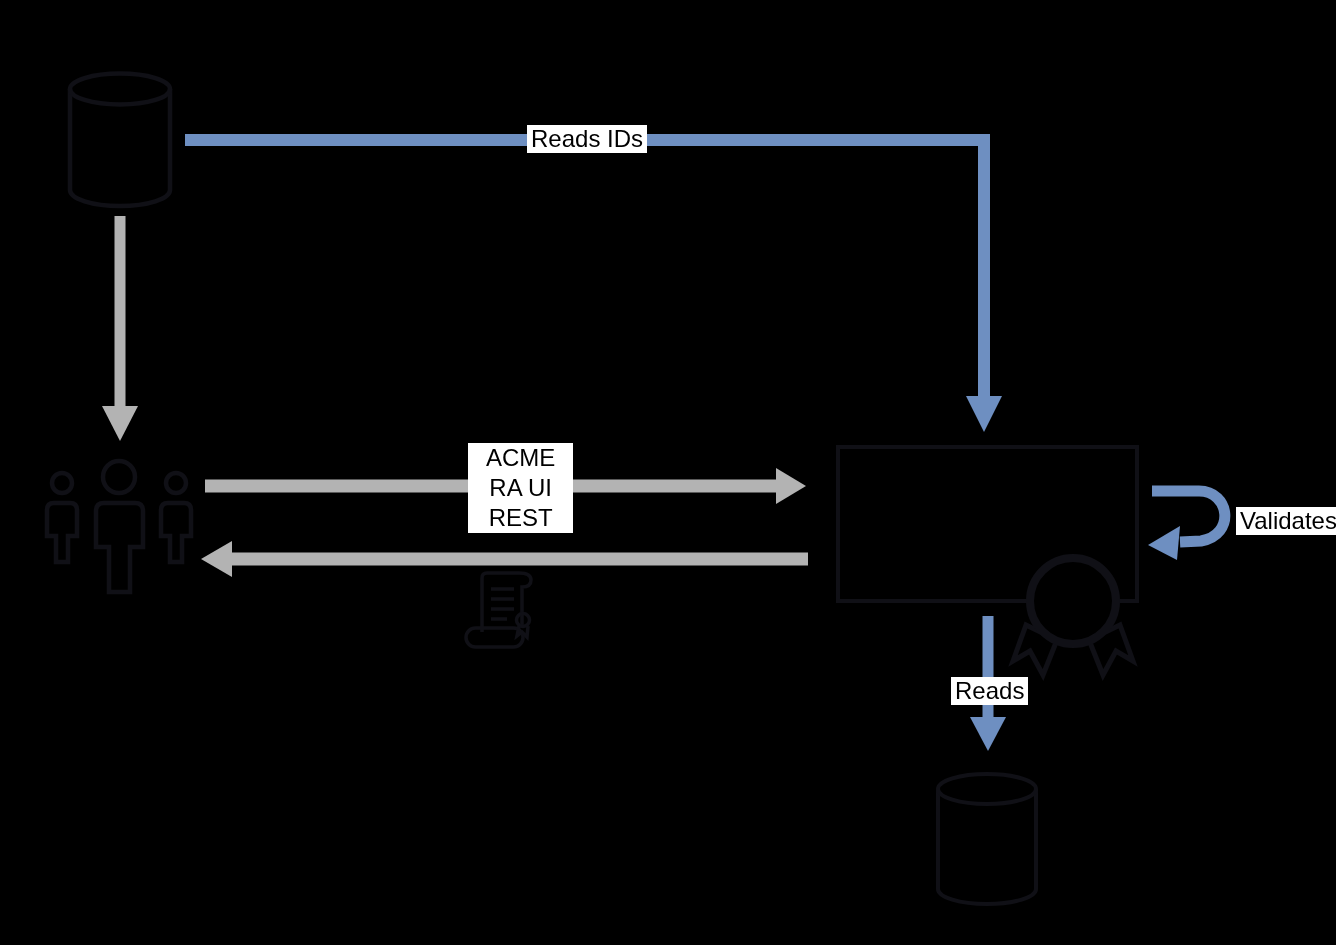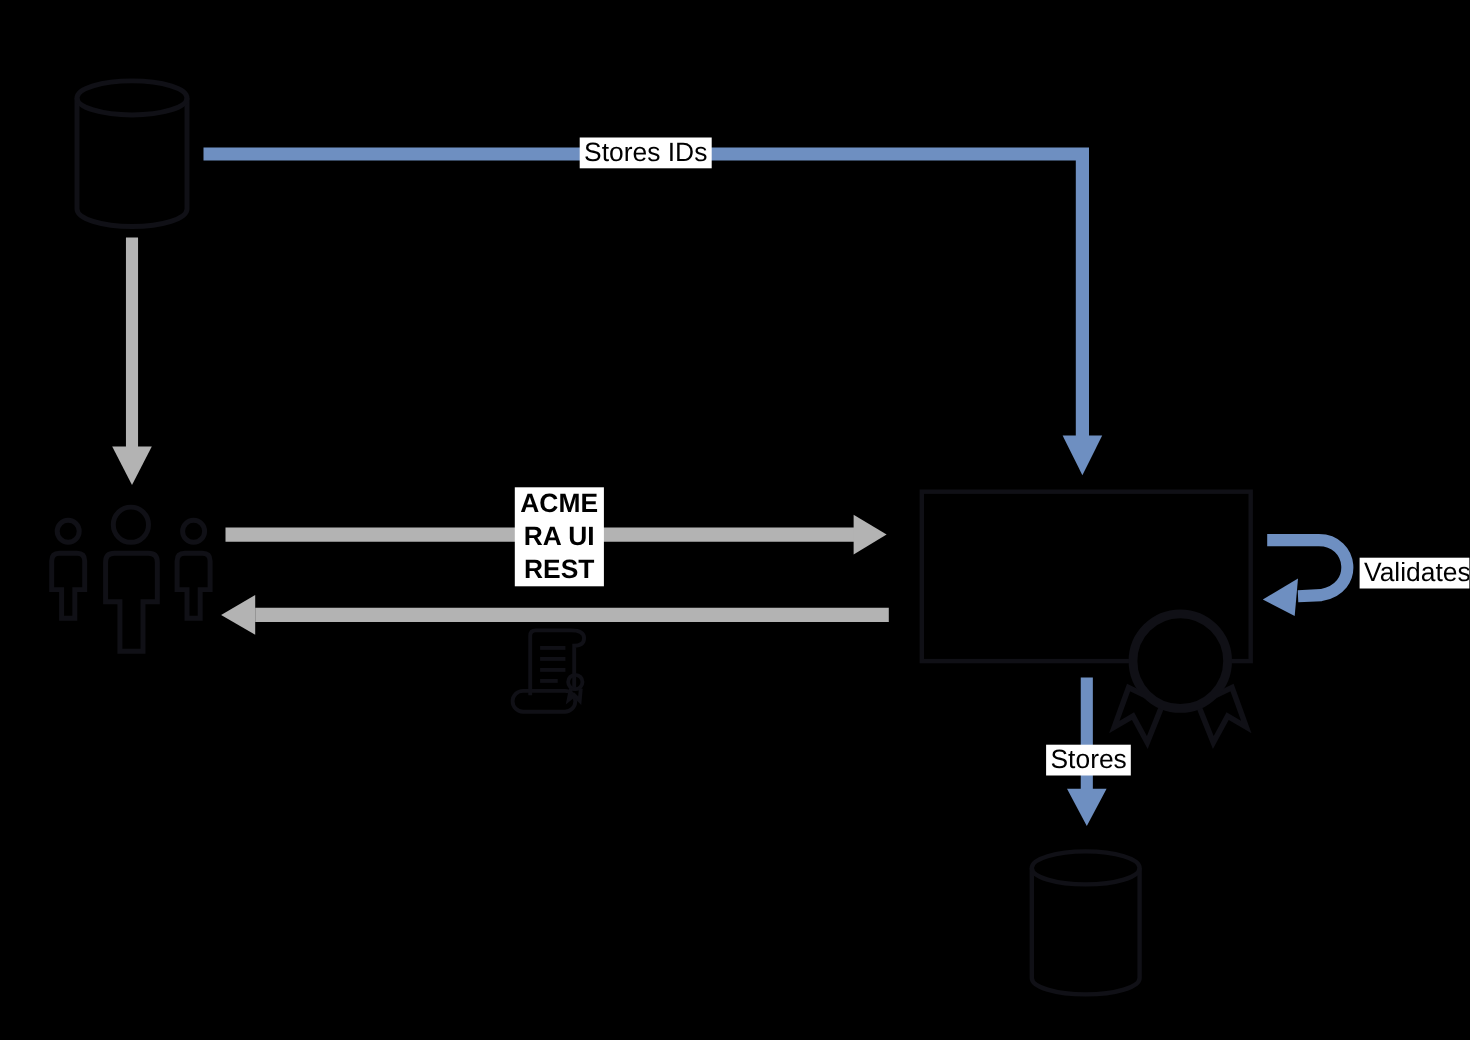--- a/index.html
+++ b/index.html
@@ -31,24 +31,24 @@
   .label {
     position: absolute;
     background: var(--label-bg, #fff);
     color: var(--label-text, #000);
     font-size: 24px;
     line-height: 26px;
     padding: 1px 4px;
     white-space: nowrap;
   }
   .label-acme {
-    font-weight: bold;
+    font-weight: normal;
     text-align: center;
     line-height: 30px;
-    padding: 0 5px;
+    padding: 0 18px;
   }
 </style>
 </head>
 <body>
 
 <div class="stage">
 
   <svg width="1336" height="945" viewBox="0 0 1336 945">
 
     <g>
@@ -114,26 +114,26 @@
       <polygon class="blf" points="970,717 1006,717 988,751"></polygon>
     </g>
 
     <g>
       <path class="dk" stroke-width="4" d="M938,789 L938,889 A49 15 0 0 0 1036,889 L1036,789"></path>
       <ellipse class="dk" stroke-width="4" cx="987" cy="789" rx="49" ry="15"></ellipse>
     </g>
 
   </svg>
 
-  <div class="label" style="left:527px; top:125px;">Stores IDs</div>
+  <div class="label" style="left:527px; top:125px;">Reads IDs</div>
 
 
   <div class="label label-acme" style="left:468px; top:443px;">
     <div>ACME</div>
     <div>RA UI</div>
     <div>REST</div>
   </div>
 
   <div class="label" style="left:1236px; top:507px;">Validates</div>
 
-  <div class="label" style="left:951px; top:677px;">Stores</div>
+  <div class="label" style="left:951px; top:677px;">Reads</div>
 
 </div>
 
 </body></html>

